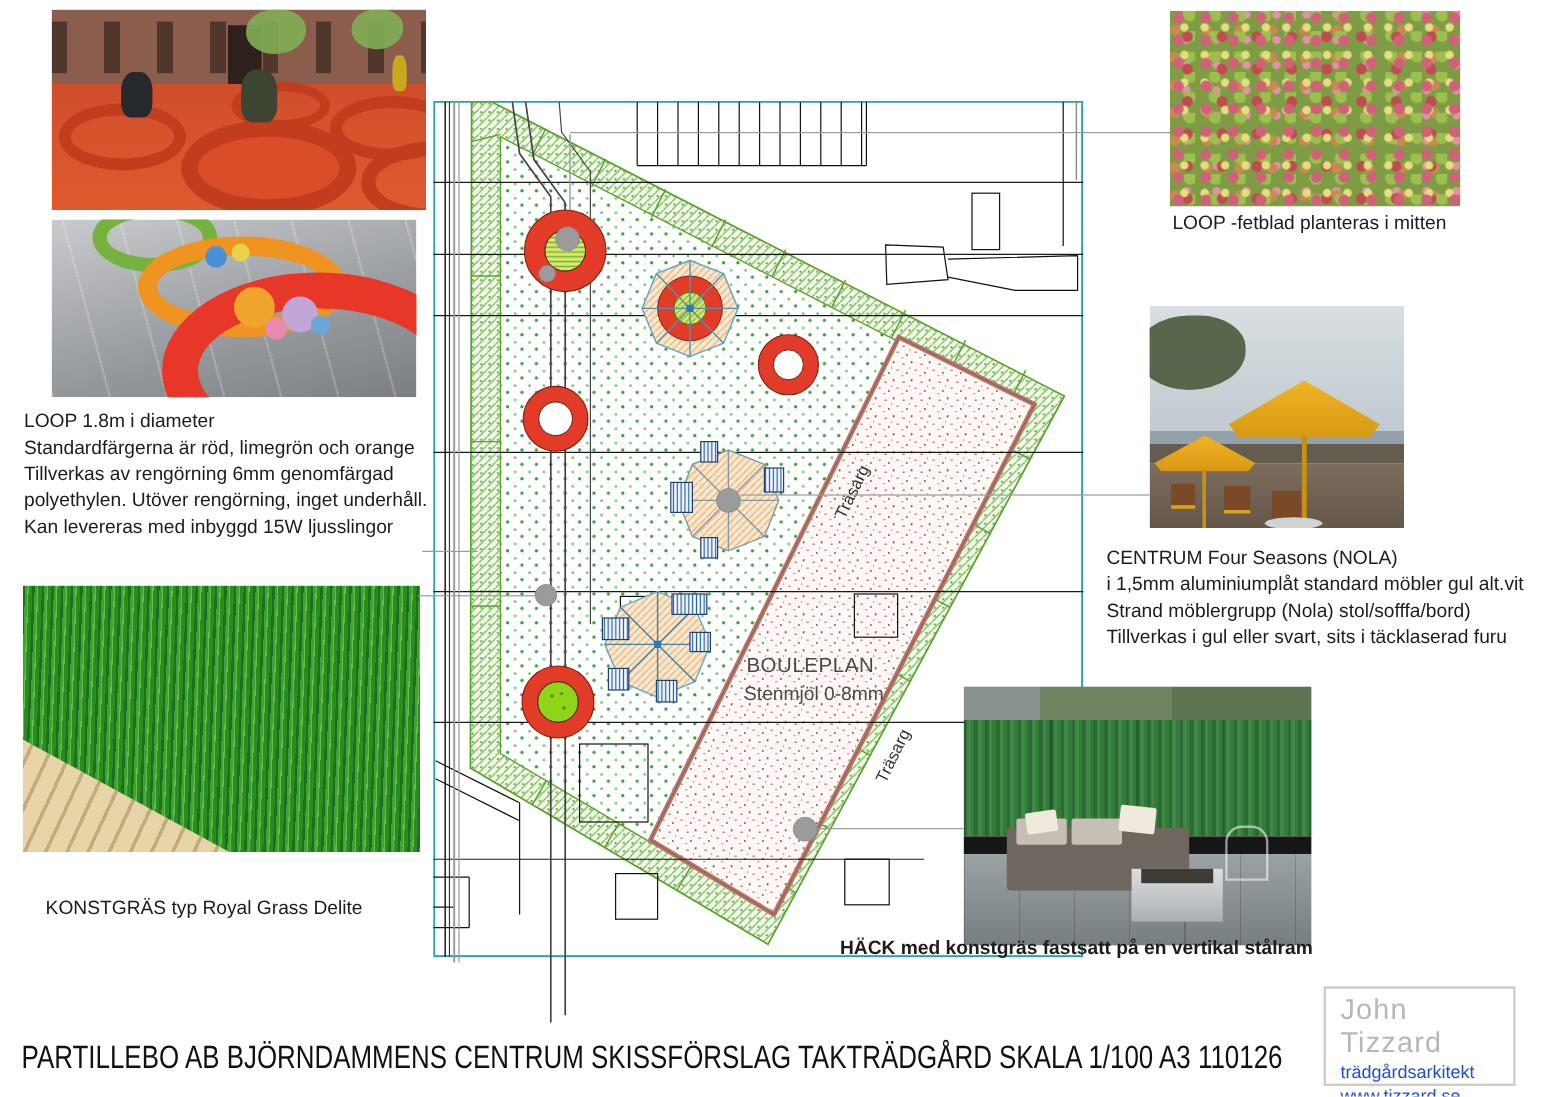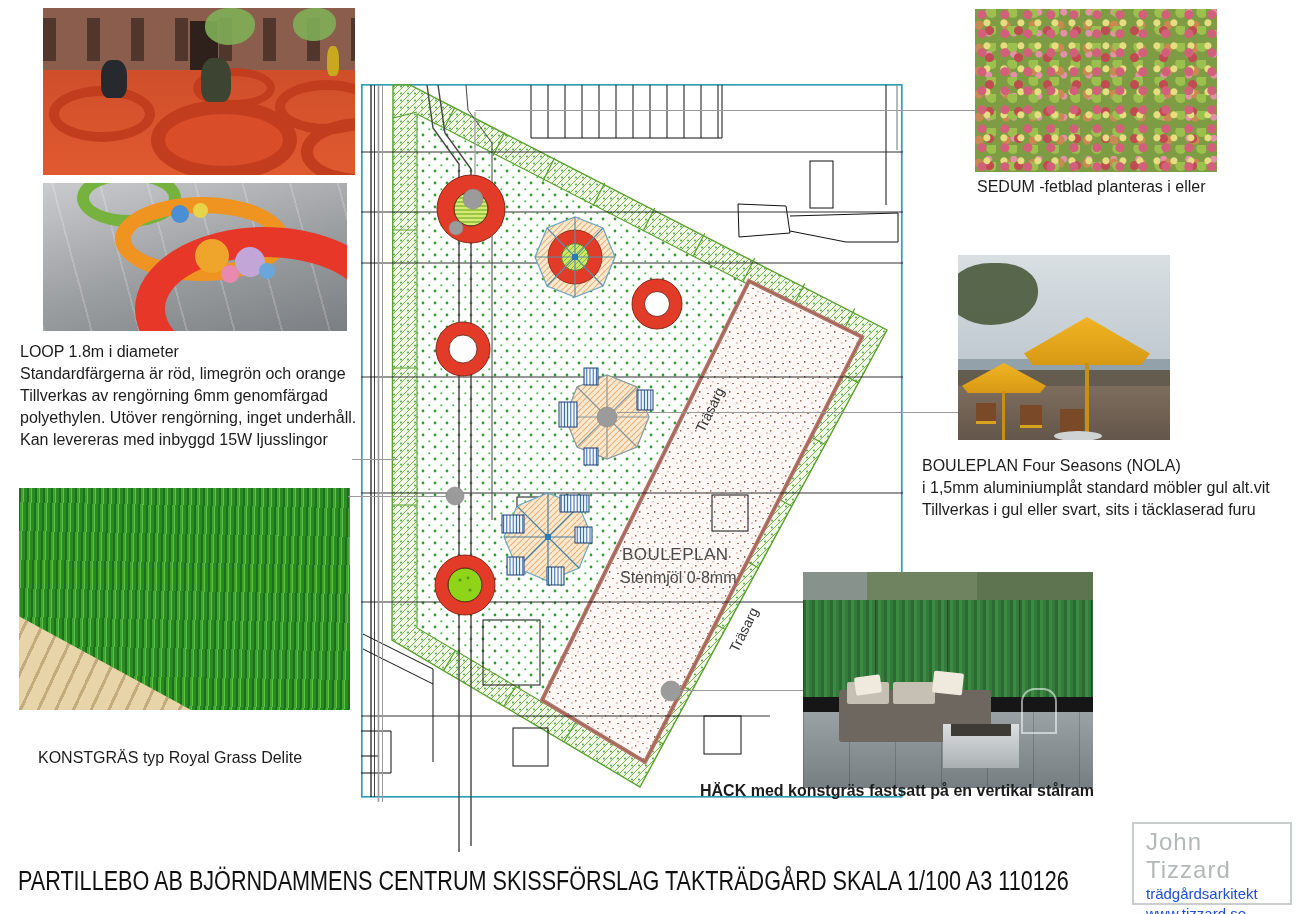--- a/index.html
+++ b/index.html
@@ -55,21 +55,21 @@
      linear-gradient(#9aa2a5,#777e82);}
   .sofa-base{position:absolute;background:#6e675f;border-radius:3px;}
   .cushion{position:absolute;background:#c6bfb4;border-radius:2px;}
   .pillow{position:absolute;background:#efe9de;border-radius:2px;}
   .firepit{position:absolute;background:linear-gradient(#dcdfe0,#aab0b2);}
   .pebbles{position:absolute;background:#3e3a36;}
   
   #title-bar{position:absolute;left:18px;top:866px;font-size:27px;font-weight:500;
      letter-spacing:0;white-space:nowrap;transform:scaleX(.8);transform-origin:left center;color:#111;}
   #tizzard-box{position:absolute;left:1103px;top:822px;width:160px;height:83px;
-     border:2px solid #c9cdcd;z-index:4;padding:4px 0 0 12px;box-sizing:border-box;margin-left:29px;}
+     border:2px solid #c9cdcd;z-index:4;padding:4px 0 0 12px;box-sizing:border-box;}
   #tizzard-name{font-size:24px;color:#b4b8b8;letter-spacing:1px;}
   #tizzard-role,#tizzard-url{font-size:15px;color:#1d4ed8;line-height:20px;}
 </style>
 </head>
 <body>
 
 <div id="sheet">
 
   <svg id="plan-svg" width="542" height="774" viewBox="361 84 542 774">
     <defs>
@@ -325,26 +325,27 @@
     <div>LOOP 1.8m i diameter</div>
     <div>Standardfärgerna är röd, limegrön och orange</div>
     <div>Tillverkas av rengörning 6mm genomfärgad</div>
     <div>polyethylen. Utöver rengörning, inget underhåll.</div>
     <div>Kan levereras med inbyggd 15W ljusslingor</div>
   </div>
 
   <div class="txtblock" style="left:38px;top:747px;"><span>KONSTGRÄS typ Royal Grass Delite</span></div>
 
   <div class="txtblock" style="left:977px;top:176px;">
-    <div>SEDUM -fetblad planteras i eller</div>
+    <div>LOOP -fetblad planteras i mitten</div>
   </div>
 
   <div class="txtblock" style="left:922px;top:455px;">
-    <div>BOULEPLAN Four Seasons (NOLA)</div>
+    <div>CENTRUM Four Seasons (NOLA)</div>
     <div>i 1,5mm aluminiumplåt standard möbler gul alt.vit</div>
+    <div>Strand möblergrupp (Nola) stol/sofffa/bord)</div>
     <div>Tillverkas i gul eller svart, sits i täcklaserad furu</div>
   </div>
 
   <div class="txtblock" style="left:700px;top:780px;font-weight:bold;">
     <div>HÄCK med konstgräs fastsatt på en vertikal stålram</div>
   </div>
 
   <div id="title-bar">PARTILLEBO AB BJÖRNDAMMENS CENTRUM SKISSFÖRSLAG TAKTRÄDGÅRD SKALA 1/100 A3 110126</div>
 
   <div id="tizzard-box">

